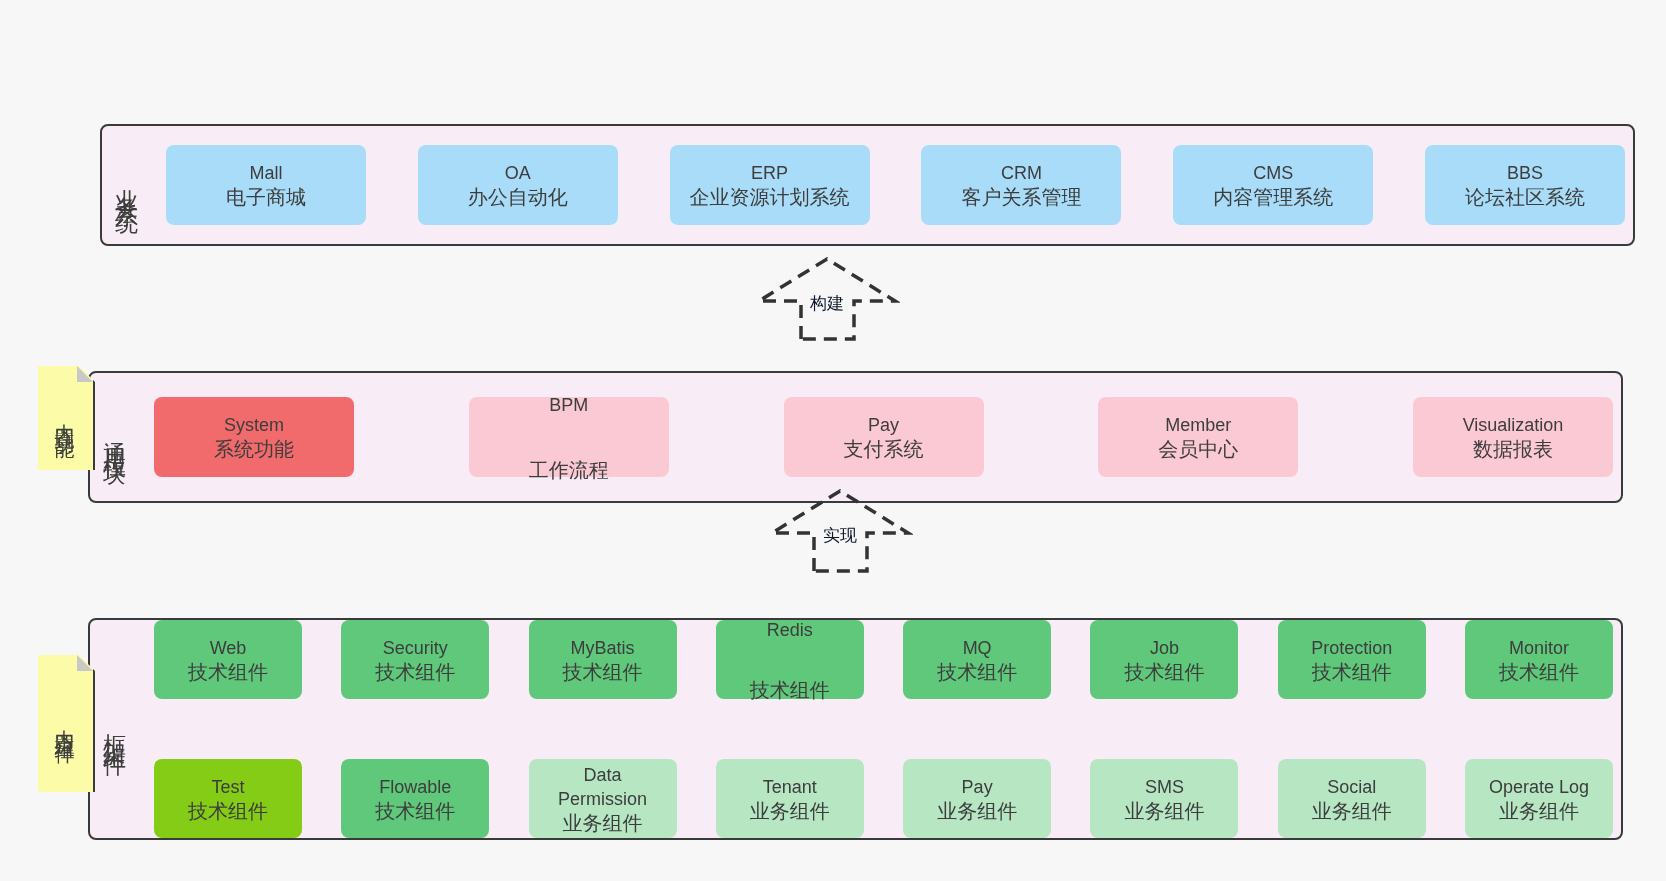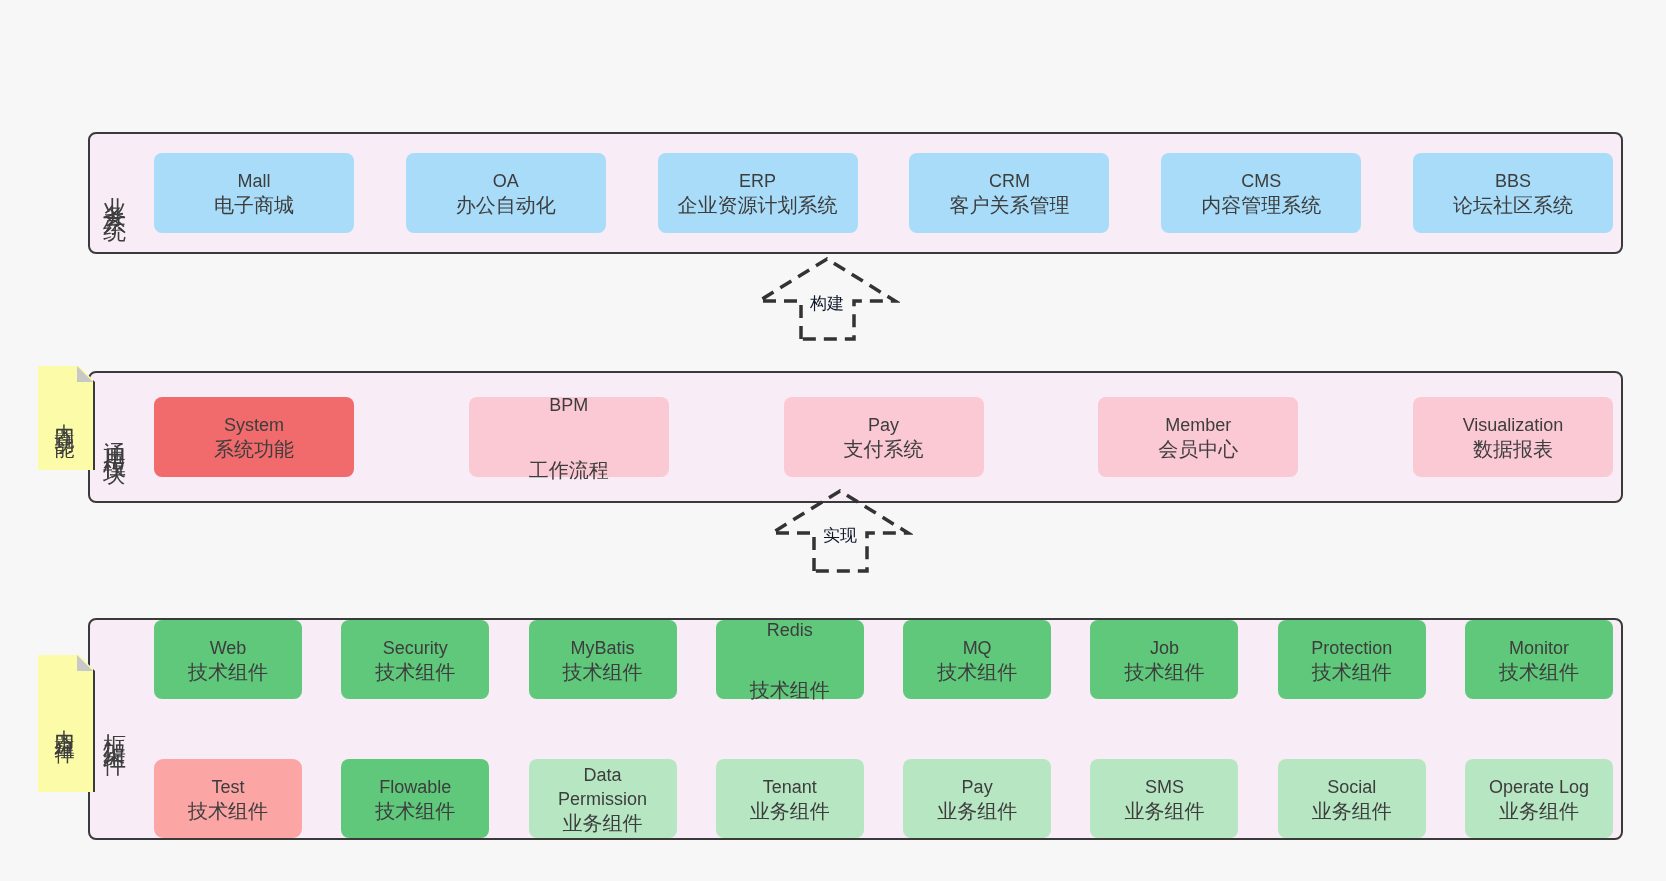--- a/index.html
+++ b/index.html
@@ -10,21 +10,21 @@
   }
   .canvas{position:relative;width:1666px;height:881px;overflow:hidden;background:#f7f7f7;}
 
   
   .band{
     position:absolute;left:88px;width:1535px;
     background:#f8edf6;
     border:2px solid #3a3a3a;border-radius:8px;
     box-sizing:border-box;
   }
-  .band-1{top:132px;height:122px;}
+  .band-1{top:124px;height:122px;margin-left:12px;}
   .band-2{top:371px;height:132px;}
   .band-3{top:618px;height:222px;}
 
   .band-label{
     position:absolute;left:10px;top:0;bottom:0;
     display:flex;align-items:center;justify-content:center;
     writing-mode:vertical-rl;text-orientation:upright;
     font-size:23px;letter-spacing:7px;color:#3d3d3d;
   }
 
@@ -187,21 +187,21 @@
         <div class="box box-narrow" style="background: rgb(95, 200, 123);">
           <span class="en">Protection</span>
           <span class="zh">技术组件</span>
         </div>
         <div class="box box-narrow" style="background: rgb(95, 200, 123);">
           <span class="en">Monitor</span>
           <span class="zh">技术组件</span>
         </div>
       </div>
       <div class="row">
-        <div class="box box-narrow" style="background: #fca5a5; border-radius: 9px;">
+        <div class="box box-narrow" style="background: #84cc16;">
           <span class="en">Test</span>
           <span class="zh">技术组件</span>
         </div>
         <div class="box box-narrow" style="background: rgb(95, 200, 123);">
           <span class="en">Flowable</span>
           <span class="zh">技术组件</span>
         </div>
         <div class="box box-narrow" style="background: rgb(183, 230, 195);">
           <span class="en">Data Permission</span>
           <span class="zh">业务组件</span>

